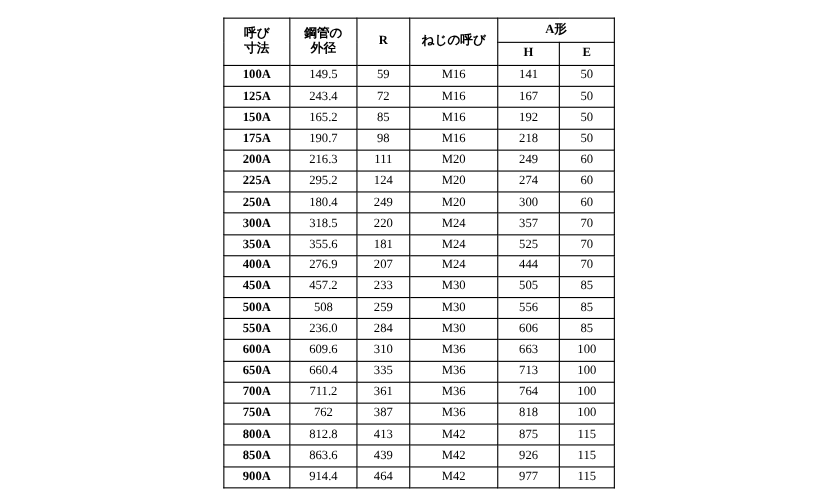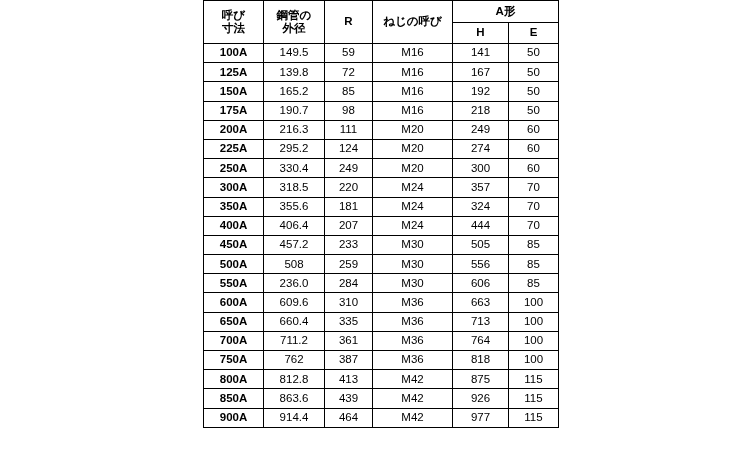--- a/index.html
+++ b/index.html
@@ -14,21 +14,22 @@
     overflow: hidden;
   }
   .page {
     position: relative;
     width: 750px;
     height: 450px;
   }
   .table-wrap {
     position: absolute;
     left: 203px;
-    top: 0;
+    top: 16px;
+    font-family: Liberation Serif, serif;
   }
   table.spec {
     border-collapse: collapse;
     table-layout: fixed;
     background: #ffffff;
   }
   table.spec th,
   table.spec td {
     border: 1px solid #000000;
     text-align: center;
@@ -101,21 +102,21 @@
           <tr>
             <td class="size-cell">100A</td>
             <td>149.5</td>
             <td>59</td>
             <td>M16</td>
             <td>141</td>
             <td>50</td>
           </tr>
           <tr>
             <td class="size-cell">125A</td>
-            <td>139.8</td>
+            <td>243.4</td>
             <td>72</td>
             <td>M16</td>
             <td>167</td>
             <td>50</td>
           </tr>
           <tr>
             <td class="size-cell">150A</td>
             <td>165.2</td>
             <td>85</td>
             <td>M16</td>
@@ -141,45 +142,45 @@
           <tr>
             <td class="size-cell">225A</td>
             <td>295.2</td>
             <td>124</td>
             <td>M20</td>
             <td>274</td>
             <td>60</td>
           </tr>
           <tr>
             <td class="size-cell">250A</td>
-            <td>330.4</td>
+            <td>180.4</td>
             <td>249</td>
             <td>M20</td>
             <td>300</td>
             <td>60</td>
           </tr>
           <tr>
             <td class="size-cell">300A</td>
             <td>318.5</td>
             <td>220</td>
             <td>M24</td>
             <td>357</td>
             <td>70</td>
           </tr>
           <tr>
             <td class="size-cell">350A</td>
             <td>355.6</td>
             <td>181</td>
             <td>M24</td>
-            <td>324</td>
+            <td>525</td>
             <td>70</td>
           </tr>
           <tr>
             <td class="size-cell">400A</td>
-            <td>406.4</td>
+            <td>276.9</td>
             <td>207</td>
             <td>M24</td>
             <td>444</td>
             <td>70</td>
           </tr>
           <tr>
             <td class="size-cell">450A</td>
             <td>457.2</td>
             <td>233</td>
             <td>M30</td>

